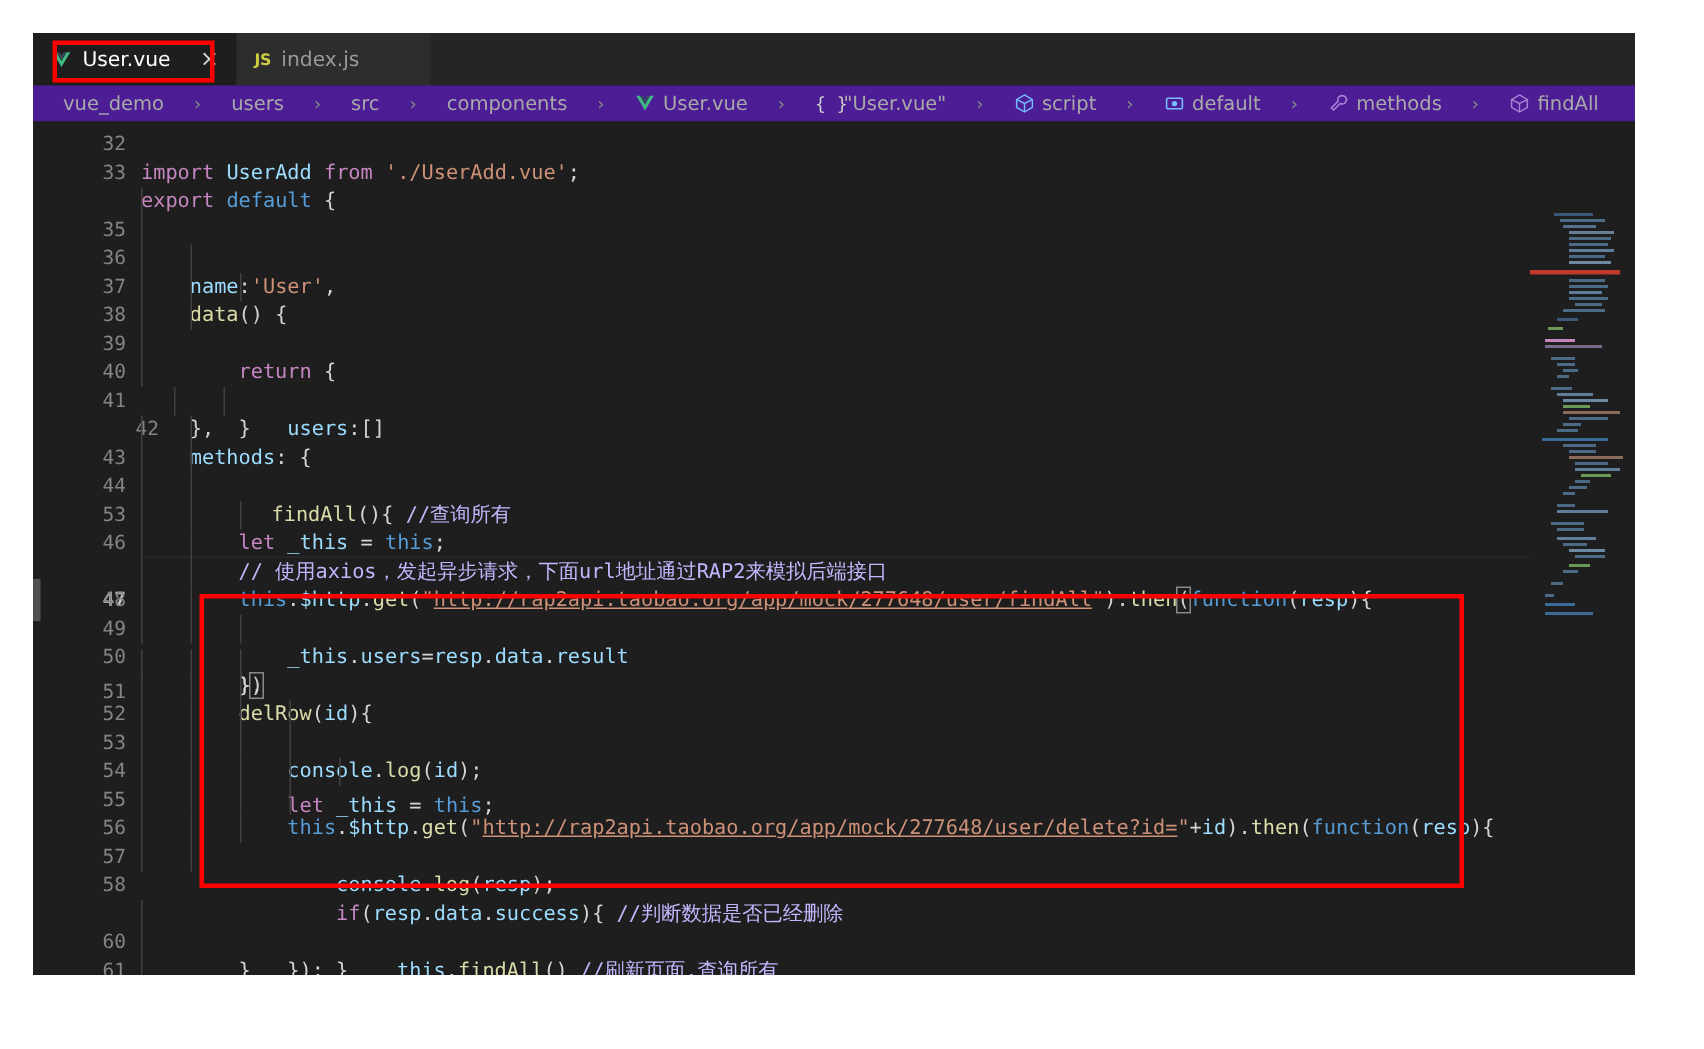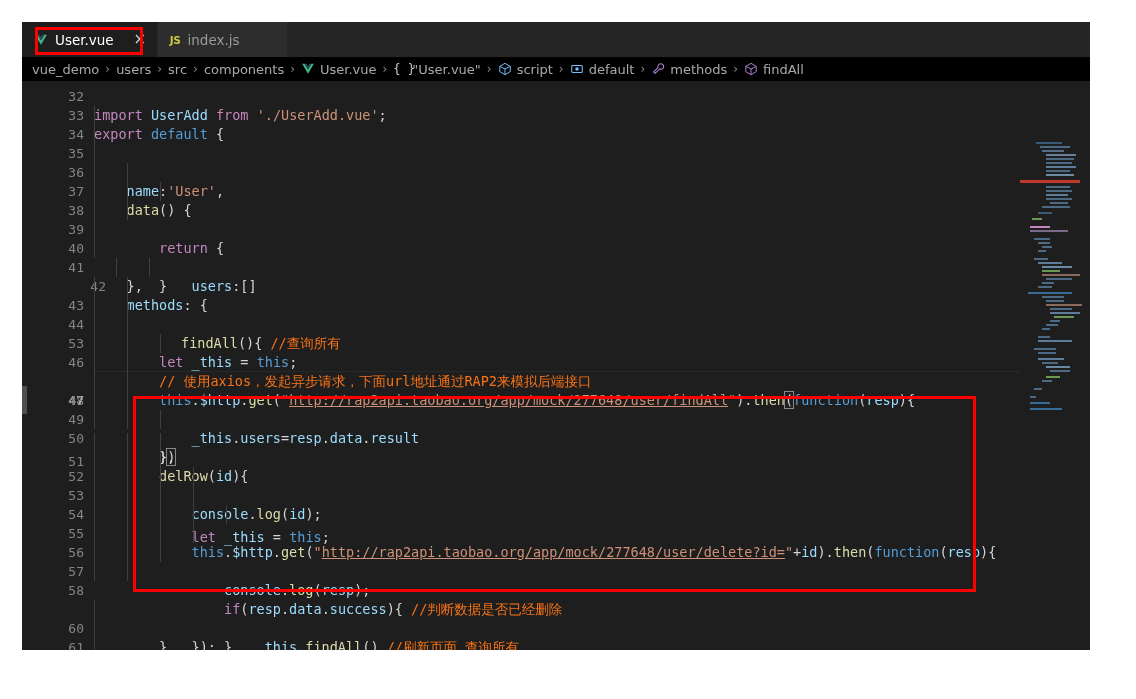--- a/index.html
+++ b/index.html
@@ -47,26 +47,26 @@
   }
   .js-icon {
     font-size: 10.5px; font-weight: 700; color: #cbcb41;
     font-family: "DejaVu Sans", sans-serif; letter-spacing:-0.3px;
   }
 
   
   .breadcrumb {
     position: absolute; left:0; top:35px;
     height: 24px; width:100%;
-    background: #000000;
+    background: #4c1d95;
     display:flex; align-items:center;
-    padding-left: 10px;
+    padding-left: 20px;
     font-size: 13px;
     color: #a9a9a9;
-    gap: 0px;
+    gap: 14px;
     white-space: nowrap;
   }
   .crumb { display:flex; align-items:center; gap:5px; }
   .crumb-text { color:#a9a9a9; }
   .sep { color:#8a8a8a; margin:0 6px; font-size:12px; }
 
   .ic { width:14px; height:14px; display:inline-block; position:relative; flex:0 0 auto;}
   .ic svg { display:block; }
 
   
@@ -106,21 +106,21 @@
 
   
   .guide { position:absolute; top:0; width:1px; height:19px; background:#404040; }
 
   
   .kw   { color:#c586c0; }   
   .kw2  { color:#569cd6; }   
   .fn   { color:#dcdcaa; }
   .var  { color:#9cdcfe;text-align:center; }
   .str  { color:#ce9178; }
-  .cm   { color:#f97316; }
+  .cm   { color:#c4b5fd; }
   .punc { color:#d4d4d4; }
   .link { color:#ce9178; text-decoration: underline; text-decoration-color:#ce9178; }
   .brk  { outline:1px solid #888; background:transparent; }
 
   
   .minimap {
     position:absolute; right:8px; top:59px;
     width: 62px; bottom:0;
     background:#1e1e1e;
     overflow:hidden;
@@ -266,25 +266,20 @@
         <div class="line" style="top:-13px;position:absolute;left:0;right:0;">
           <span class="lnum">32</span>
           <span class="ltext"><span class="kw">import</span> <span class="var">UserAdd</span> <span class="kw">from</span> <span class="str">'./UserAdd.vue'</span><span class="punc">;</span></span>
         </div>
 
         <div class="line" style="top:6px;position:absolute;left:0;right:0;">
           <span class="lnum">33</span>
           <span class="ltext"><span class="kw">export</span> <span class="kw2">default</span> <span class="punc">{</span></span>
         </div>
 
-        <div class="line" style="top:25px;position:absolute;left:0;right:0;">
-          <span class="lnum">34</span>
-          <span class="guide" style="left:72px;"></span>
-          <span class="ltext"></span>
-        </div>
 
         <div class="line" style="top:44px;position:absolute;left:0;right:0;">
           <span class="lnum">35</span>
           <span class="guide" style="left:72px;"></span>
           <span class="ltext">    <span class="var">name</span><span class="punc">:</span><span class="str">'User'</span><span class="punc">,</span></span>
         </div>
 
         <div class="line" style="top:63px;position:absolute;left:0;right:0;">
           <span class="lnum">36</span>
           <span class="guide" style="left:72px;"></span>

